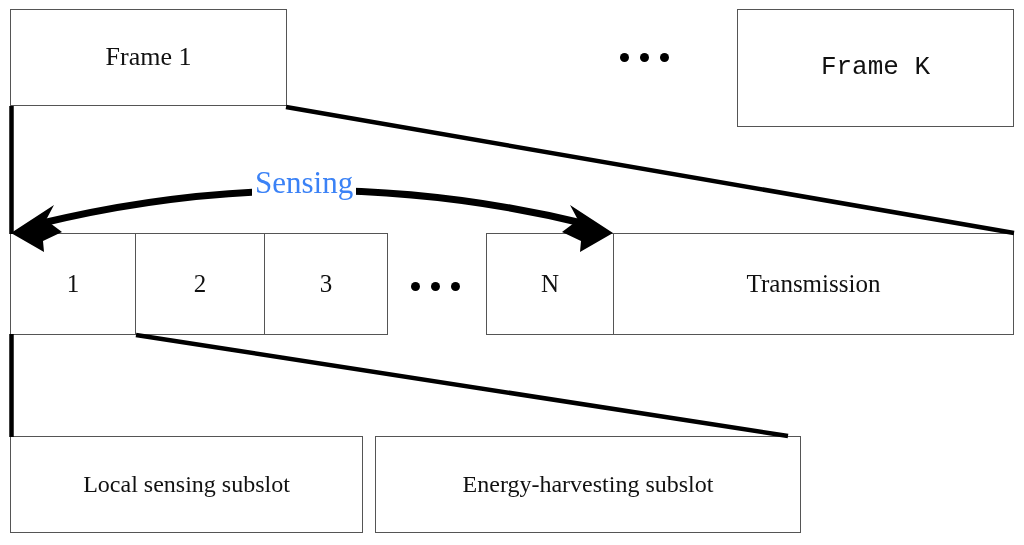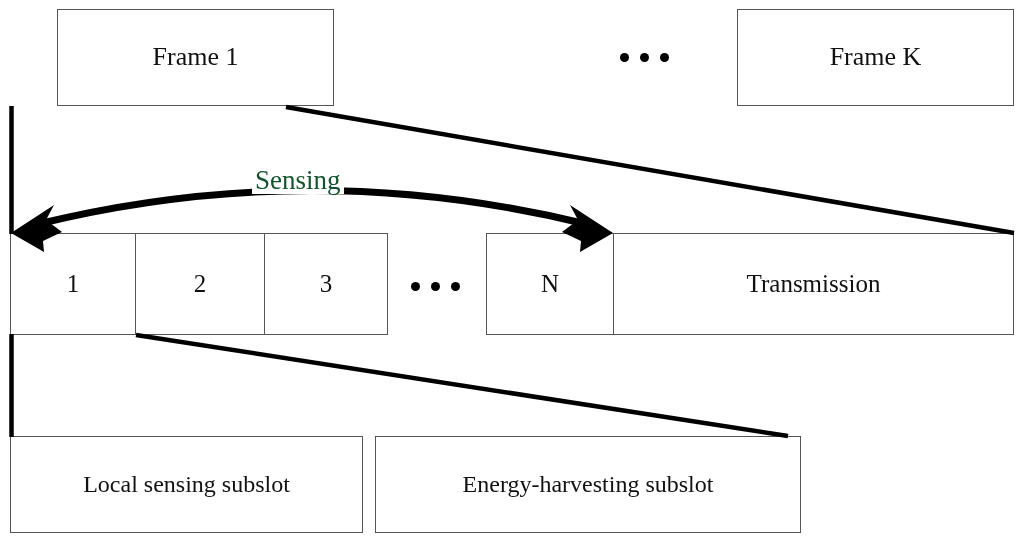--- a/index.html
+++ b/index.html
@@ -60,43 +60,43 @@
     top: 0;
     width: 1024px;
     height: 545px;
     pointer-events: none;
   }
 
   .arc-label {
     position: absolute;
     background: #ffffff;
     padding: 0 3px;
-    font-size: 27px;
+    font-size: 31px;
     line-height: 1;
-    color: #14532d;
+    color: #3b82f6;
     white-space: nowrap;
   }
 </style>
 </head>
 <body>
 
 <div id="diagram-root">
 
-  <div class="box fs-26" style="left:10px; top:9px; width:277px; height:97px;margin-left:47px;">
+  <div class="box fs-26" style="left:10px; top:9px; width:277px; height:97px;">
     <span class="box-label">Frame 1</span>
   </div>
 
 
   <div class="ellipsis" style="left:620px; top:52px; width:49px; height:10px;">
     <span></span>
       <span></span>
       <span></span>
   </div>
 
-  <div class="box fs-26" style="left:737px; top:9px; width:277px; height:97px;">
+  <div class="box fs-26" style="left:737px; top:9px; width:277px; height:118px;font-family:Liberation Mono, monospace;">
     <span class="box-label">Frame K</span>
   </div>
 
   <div class="box fs-25" style="left:10px; top:233px; width:126px; height:102px;">
     <span class="box-label">1</span>
   </div>
 
   <div class="box fs-25" style="left:135px; top:233px; width:130px; height:102px;">
     <span class="box-label">2</span>
   </div>

